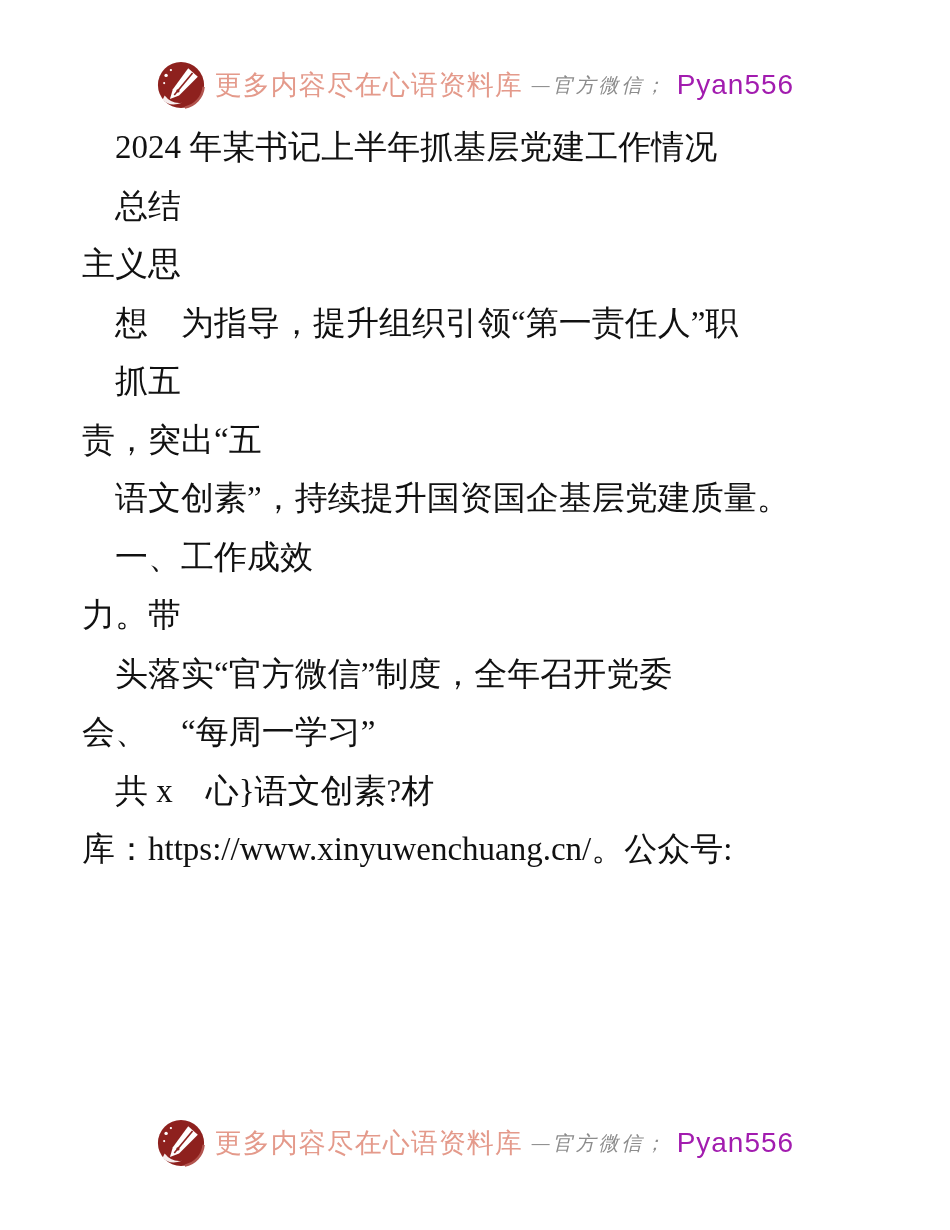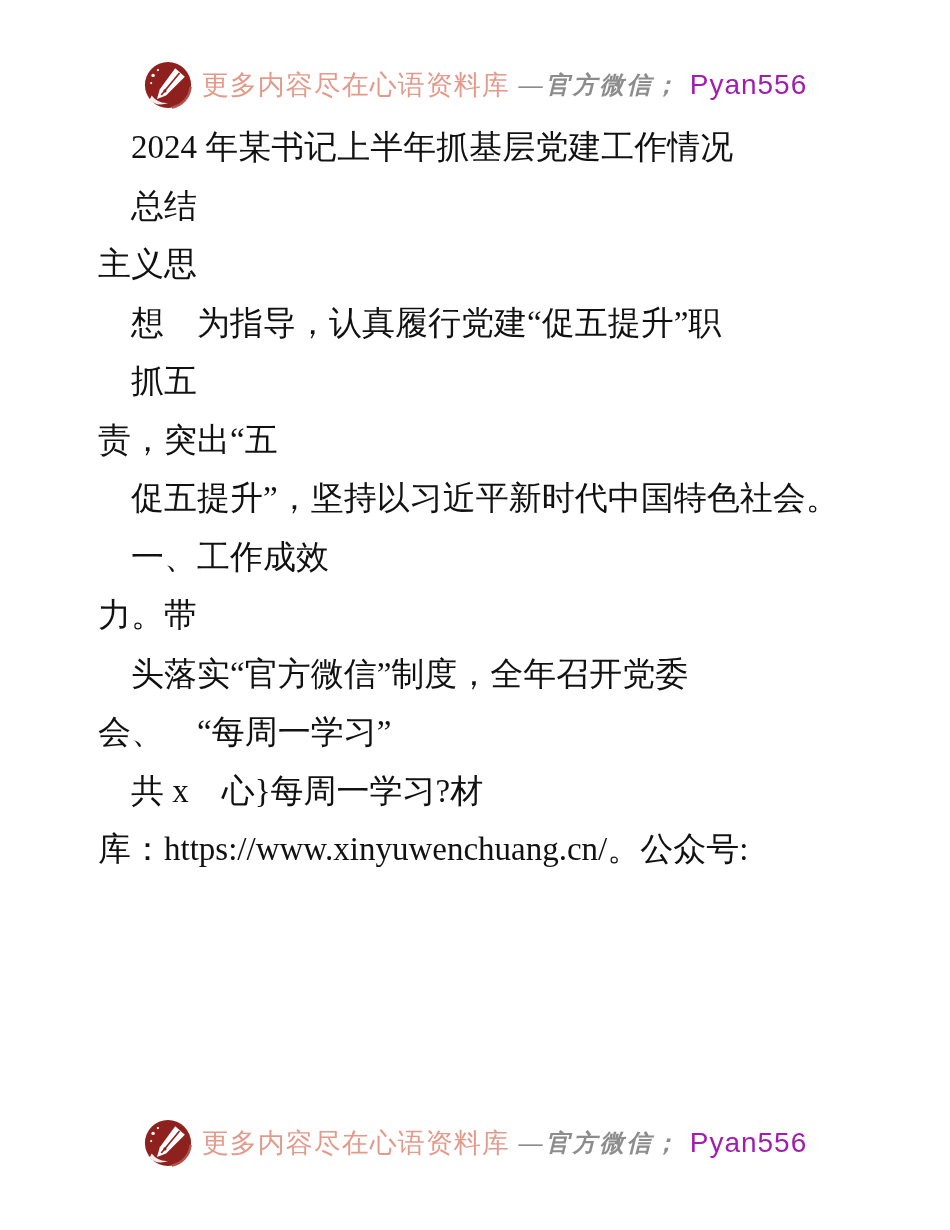--- a/index.html
+++ b/index.html
@@ -25,35 +25,34 @@
   .wm-header { top: 58px; }
   .wm-footer { top: 1116px; }
   .wm-logo { width: 50px; height: 50px; flex: 0 0 auto; }
   .wm-brand {
     color: #e49a8b;
     font-size: 27px;
     letter-spacing: 1px;
   }
   .wm-sep {
     color: #8c8c8c;
-    font-size: 24px;
+    font-size: 20px;
     font-style: italic;
     letter-spacing: 3px;
-    font-weight: bold;
   }
   .wm-id {
     color: #a21caf;
     font-family: "Liberation Sans", "DejaVu Sans", sans-serif;
     font-size: 28px;
     letter-spacing: 1px;
   }
   .doc-body {
     position: absolute;
     top: 118px;
-    left: 98px;
+    left: 82px;
     width: 780px;
     font-size: 33px;
     line-height: 58.5px;
     color: #111111;
     font-weight: 400;
   }
   .line {
     white-space: pre;
   }
   .line.indent { padding-left: 33px; }
@@ -77,29 +76,29 @@
     </svg>
     <span class="wm-brand">更多内容尽在心语资料库</span>
       <span class="wm-sep">—官方微信；</span>
       <span class="wm-id">Pyan556</span>
   </div>
 
   <div class="doc-body">
       <div class="line indent">2024 年某书记上半年抓基层党建工作情况</div>
       <div class="line indent">总结</div>
       <div class="line">主义思</div>
-      <div class="line indent">想　为指导，认真履行党建“促五提升”职</div>
+      <div class="line indent">想　为指导，提升组织引领“第一责任人”职</div>
       <div class="line indent">抓五</div>
       <div class="line">责，突出“五</div>
-      <div class="line indent">促五提升”，坚持以习近平新时代中国特色社会。</div>
+      <div class="line indent">语文创素”，持续提升国资国企基层党建质量。</div>
       <div class="line indent">一、工作成效</div>
       <div class="line">力。带</div>
       <div class="line indent">头落实“官方微信”制度，全年召开党委</div>
       <div class="line">会、　“每周一学习”</div>
-      <div class="line indent">共 x　心}每周一学习?材</div>
+      <div class="line indent">共 x　心}语文创素?材</div>
       <div class="line">库：https://www.xinyuwenchuang.cn/。公众号:</div>
     </div>
 
   <div class="watermark wm-footer">
     <svg class="wm-logo" viewBox="0 0 52 52" aria-hidden="true">
       <circle cx="26" cy="26" r="24" fill="#8E211E"></circle>
       <path d="M49.5 28 A24 24 0 0 1 30 49.5" stroke="#B2544E" stroke-width="2.5" fill="none"></path>
       <path d="M33.5 8.5 L43.5 17.5 L24 37 L14.5 40.5 L17.5 30.5 Z" fill="#ffffff"></path>
       <line x1="19" y1="36.5" x2="38" y2="13.5" stroke="#8E211E" stroke-width="1.7"></line>
       <circle cx="22.8" cy="32.2" r="1.7" fill="#8E211E"></circle>

